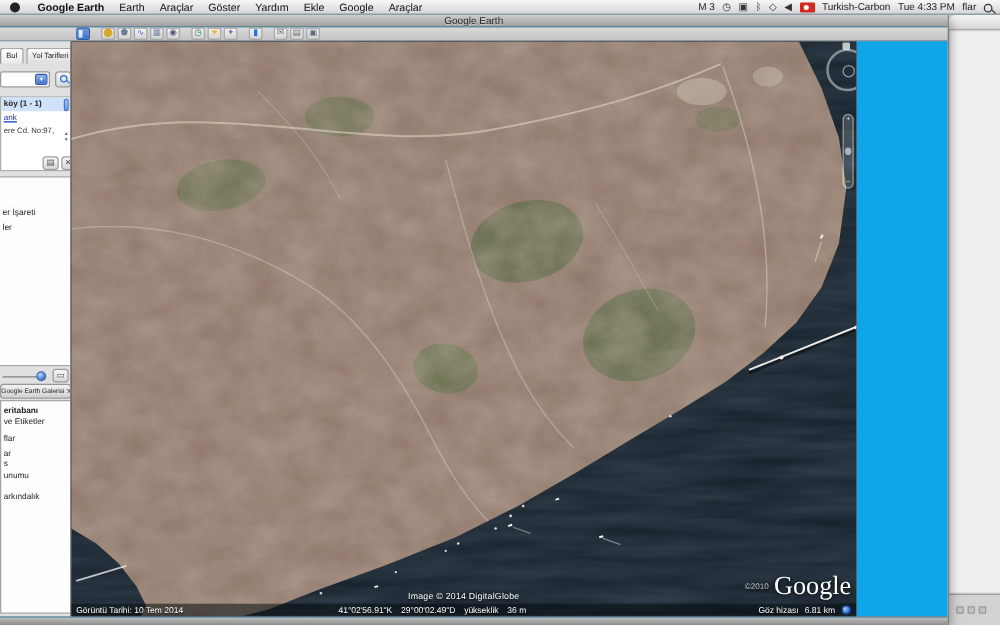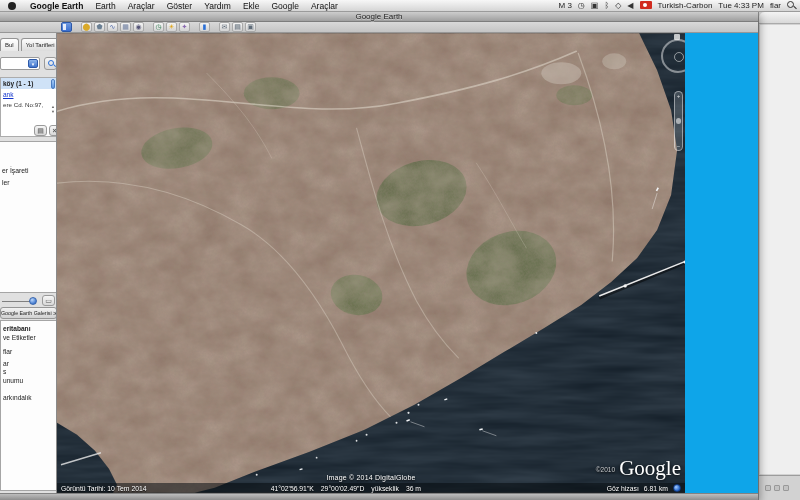--- a/index.html
+++ b/index.html
@@ -10,21 +10,21 @@
   body{font-family:"Liberation Sans",sans-serif;background:#555}
   .screen{position:relative;width:800px;height:500px;overflow:hidden;background:#0ea5e9}
 
   
   .menubar{position:absolute;top:0;left:0;width:800px;height:12px;z-index:40;
     background:linear-gradient(#f7f7f7,#d5d5d5);border-bottom:1px solid #9b9b9b;
     display:flex;align-items:center;font-size:8.5px;color:#111;padding:0 6px}
   .menubar .apple{width:8px;height:8px;border-radius:50%;background:#222;margin:0 8px 0 2px;flex:none}
   .menu-item{padding:0 6px;white-space:nowrap}
   .menu-item.app{font-weight:bold}
-  .mb-right{margin-left:auto;display:flex;align-items:flex-start;gap:6px;font-size:8px;color:#222}
+  .mb-right{margin-left:auto;display:flex;align-items:flex-end;gap:6px;font-size:8px;color:#222}
   .mi{font-size:8px;color:#333}
   .mi-clock::before{content:"◷"} .mi-disp::before{content:"▣"} .mi-bt::before{content:"ᛒ"}
   .mi-air::before{content:"◇"} .mi-vol::before{content:"◀"}
   .flag{display:inline-block;width:12px;height:8px;background:#d12b1f;border-radius:1px;position:relative;flex:none}
   .flag::before{content:"";position:absolute;left:3px;top:2px;width:4px;height:4px;border-radius:50%;background:#fff}
   .lens{position:relative;width:7px;height:7px;border:1.2px solid #333;border-radius:50%;display:inline-block}
   .lens::after{content:"";position:absolute;left:5px;top:5px;width:4px;height:1.2px;background:#333;transform:rotate(45deg)}
 
   
   .bg-window{position:absolute;top:12px;right:0;width:42px;height:488px;background:#d2d2d2;border-left:1px solid #8f8f8f;z-index:5}

